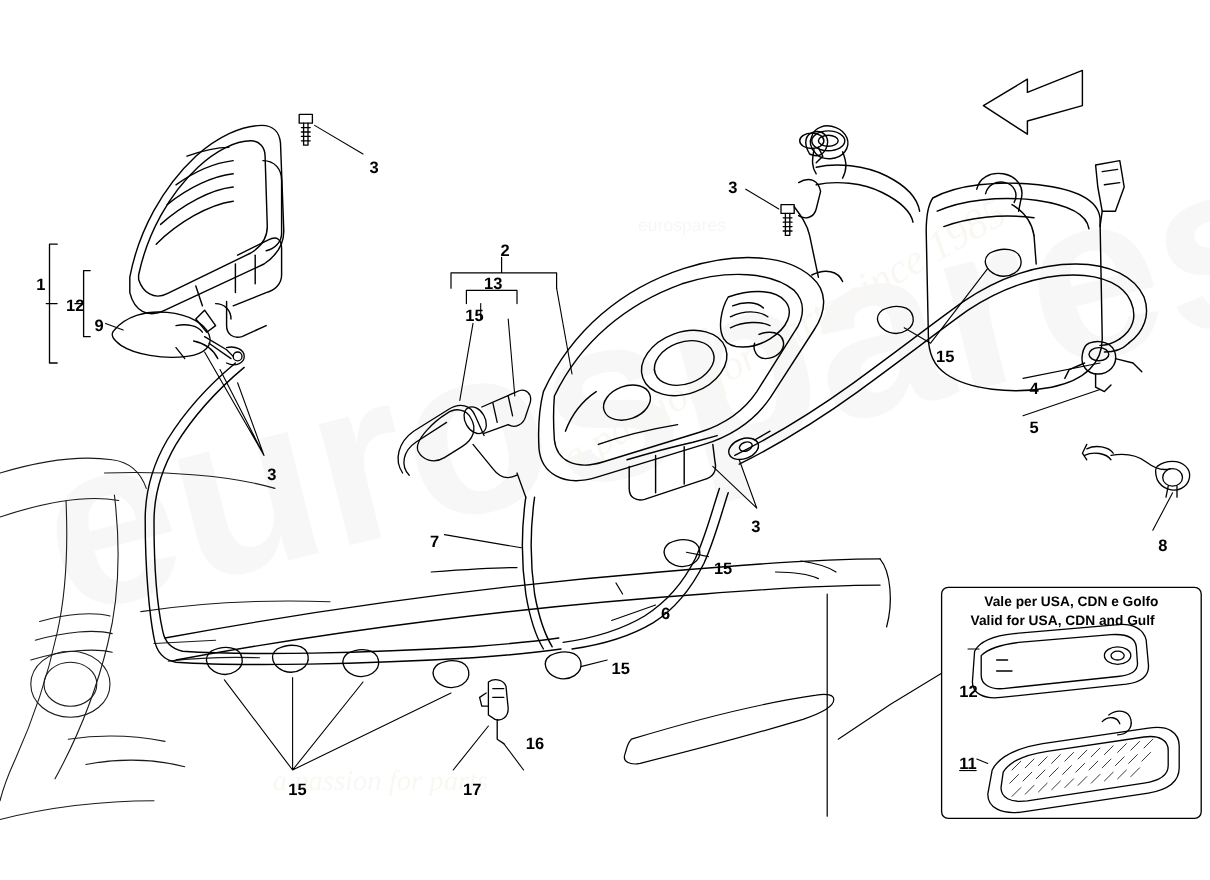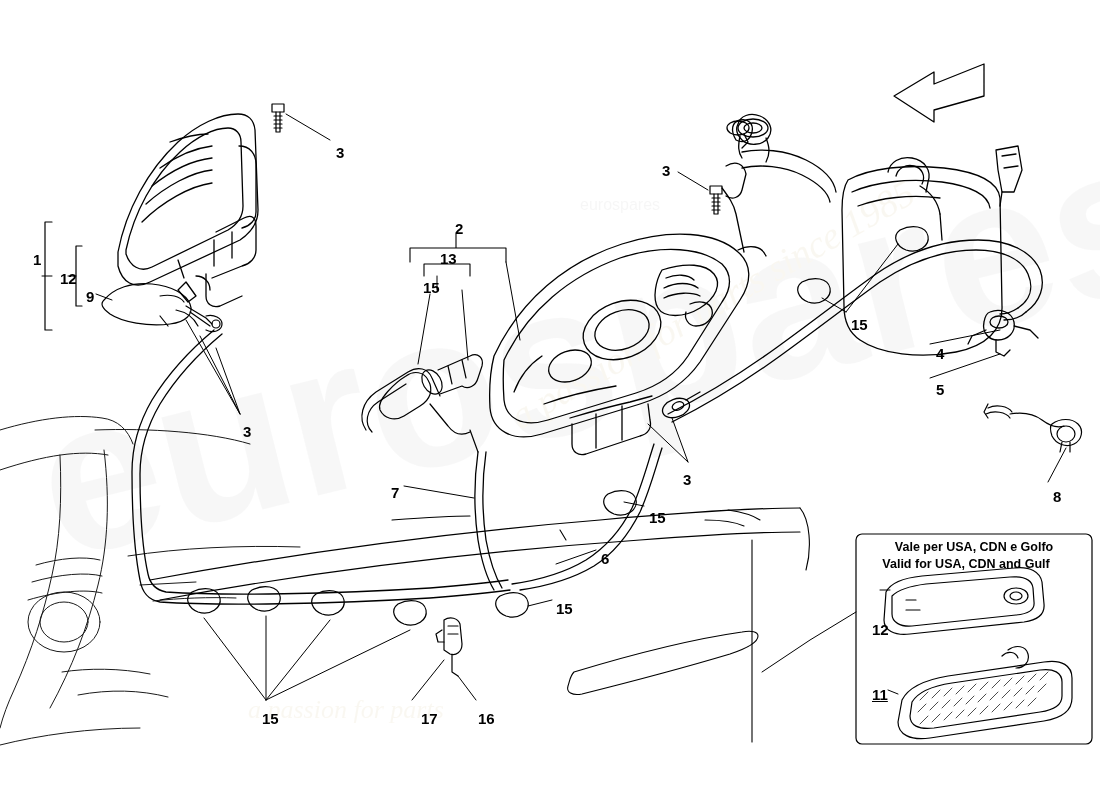--- a/index.html
+++ b/index.html
@@ -334,20 +334,20 @@
   <div class="callout" style="left:851px; top:316px;">15</div>
   <div class="callout" style="left:936px; top:345px;">4</div>
   <div class="callout" style="left:936px; top:381px;">5</div>
   <div class="callout" style="left:1053px; top:488px;">8</div>
   <div class="callout" style="left:391px; top:484px;">7</div>
   <div class="callout" style="left:649px; top:509px;">15</div>
   <div class="callout" style="left:601px; top:550px;">6</div>
   <div class="callout" style="left:556px; top:600px;">15</div>
   <div class="callout" style="left:262px; top:710px;">15</div>
   <div class="callout" style="left:408px; top:710px;margin-left:13px;">17</div>
-  <div class="callout" style="left:478px; top:710px;">16</div>
+  <div class="callout" style="left:478px; top:668px;">16</div>
   <div class="callout" style="left:872px; top:586px;margin-top:35px;">12</div>
   <div class="callout" style="left:872px; top:686px;text-decoration:underline;">11</div>
 
   <div class="boxtitle" style="left:856px; top:540px; width:236px;">Vale per USA, CDN e Golfo</div>
   <div class="boxtitle" style="left:856px; top:557px; width:220px;">Valid for USA, CDN and Gulf</div>
 
 </div>
 
 </body></html>

